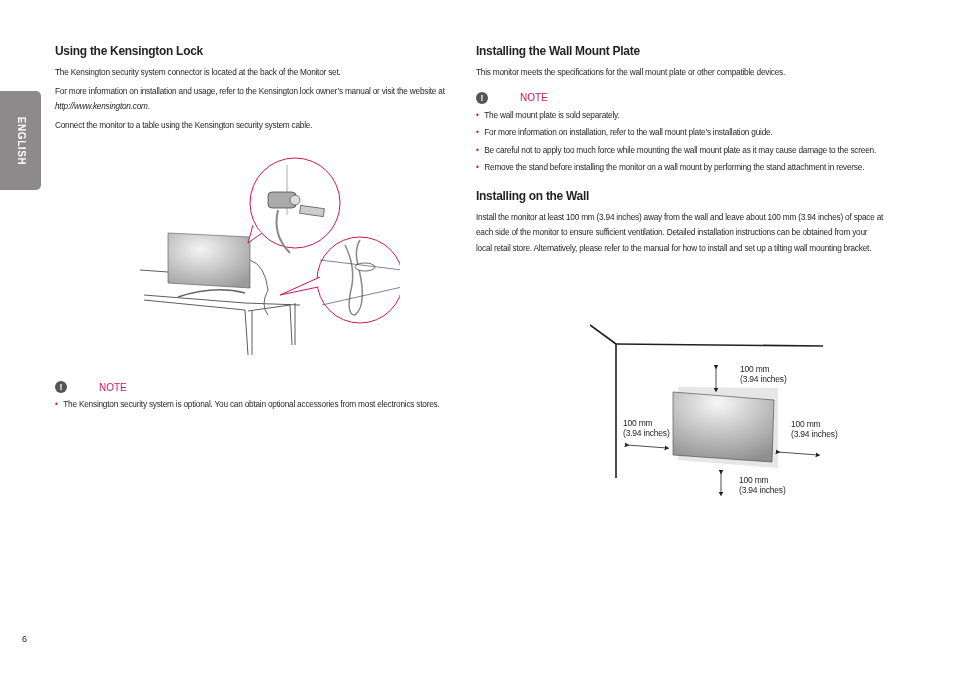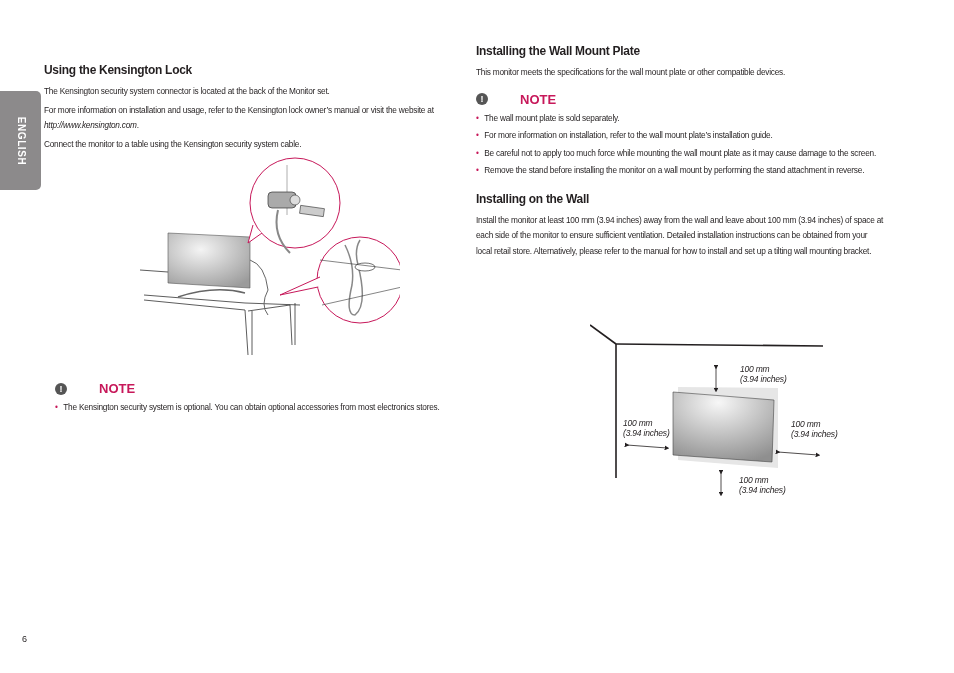--- a/index.html
+++ b/index.html
@@ -13,50 +13,50 @@
       position: absolute; left: 0; top: 91px; width: 41px; height: 99px;
       background: #8c8a8b; border-radius: 0 5px 5px 0;
     }
     .lang-tab span {
       position: absolute; left: 50%; top: 50%;
       transform: translate(-50%, -50%) rotate(90deg);
       color: #ffffff; font-weight: bold; font-size: 10px; letter-spacing: 0.6px;
       white-space: nowrap;
     }
     .col { position: absolute; top: 43px; }
-    .col-left { left: 44px; width: 420px; margin-top: 19px; }
+    .col-left { left: 55px; width: 420px; }
     .col-right { left: 476px; width: 410px; }
     h2 {
       font-size: 13px; font-weight: bold; letter-spacing: -0.3px;
       margin-bottom: 7px; transform: scaleX(0.92); transform-origin: left;
     }
     p, li {
       font-size: 9px; line-height: 15.5px; letter-spacing: -0.25px;
     }
     p { margin-bottom: 3px; }
     .narrow { transform: scaleX(0.92); transform-origin: left; width: 108%; }
     .note-head {
       display: flex; align-items: center; gap: 4px; margin: 11px 0 4px 0;
     }
     .note-icon {
       width: 12px; height: 12px; border-radius: 50%; background: #555;
       color: #fff; font-weight: bold; font-size: 9px; line-height: 12px;
       text-align: center;
     }
-    .note-label { color: #c7185a; font-weight: bold; font-size: 13px; padding-left: 28px; }
+    .note-label { color: #c7185a; font-weight: normal; font-size: 10px; padding-left: 28px; }
     ul { list-style: none; }
     li { position: relative; padding-left: 9px; margin-bottom: 2px; }
     li .bullet {
       position: absolute; left: 0; top: 0; color: #c7185a; font-size: 9px;
     }
     .kens-fig { position: absolute; left: 140px; top: 155px; width: 260px; height: 200px; }
     .wall-fig { position: absolute; left: 590px; top: 322px; width: 250px; height: 180px; }
     .dim-label {
       position: absolute; font-size: 8.5px; line-height: 10px; color: #231f20;
-      letter-spacing: -0.2px; white-space: nowrap; font-style: italic;
+      letter-spacing: -0.2px; white-space: nowrap;
     }
     .page-num { position: absolute; left: 22px; top: 634px; font-size: 9px; }
     .left-note { position: absolute; left: 55px; top: 370px; width: 430px; }
   </style>
 </head>
 <body>
 
 <div class="lang-tab">
   <span>ENGLISH</span>
 </div>

